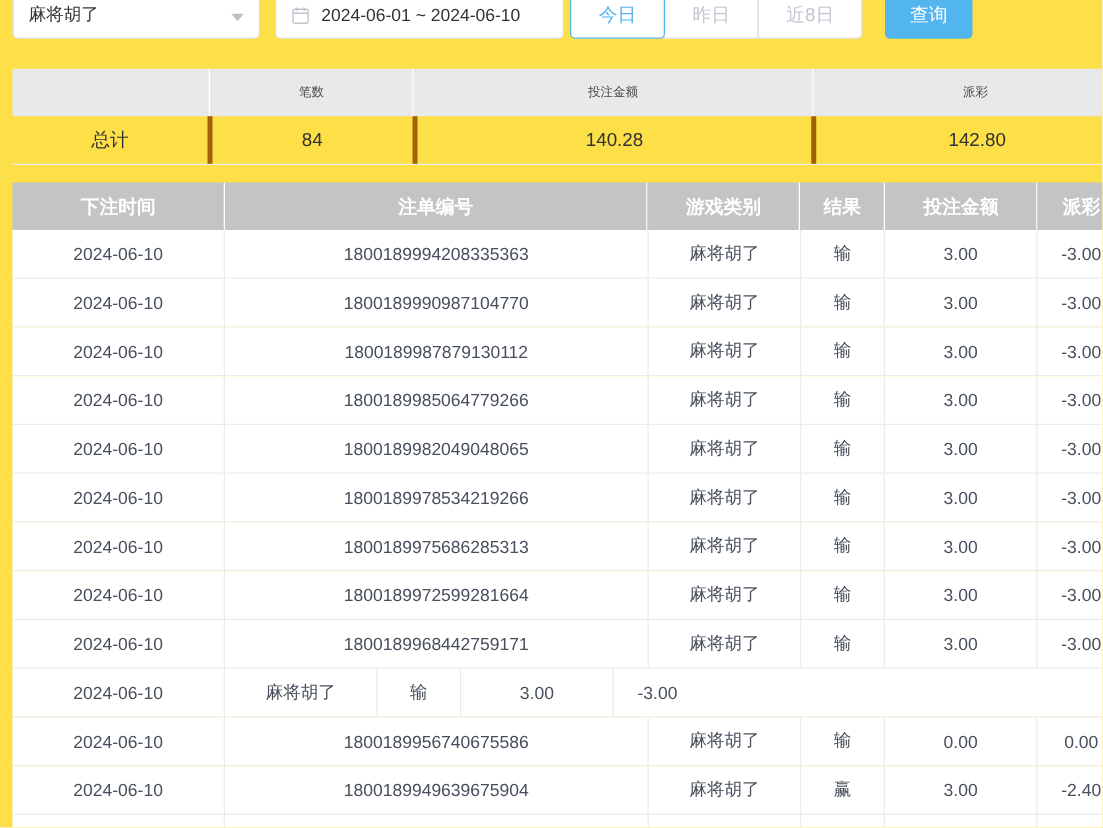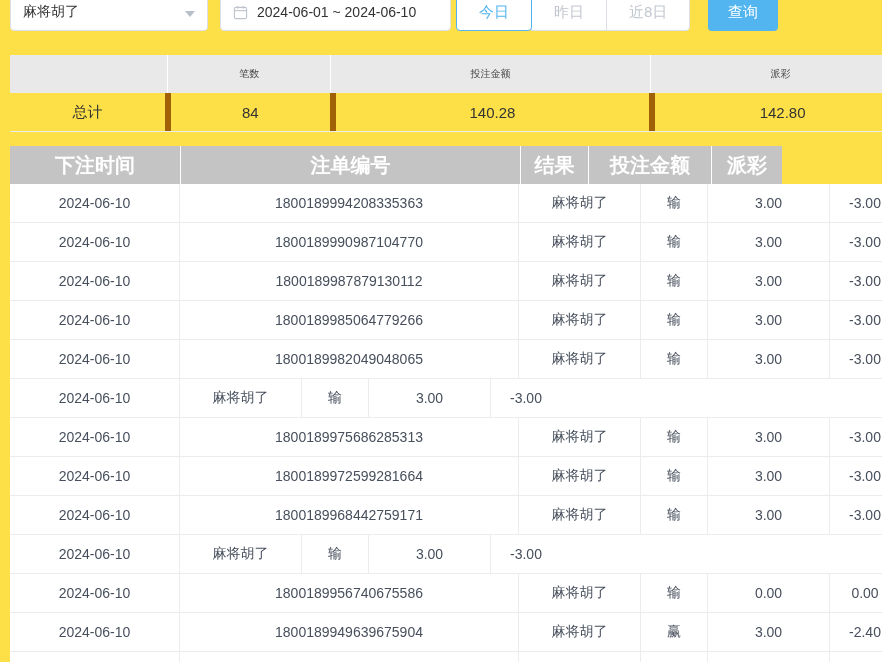--- a/index.html
+++ b/index.html
@@ -29,28 +29,28 @@
   .qbtn:last-child{border-radius:0 4px 4px 0;}
   .qbtn.active{border-color:var(--accent);color:var(--accent);z-index:2;border-radius:4px;}
   .query-btn{position:absolute;left:708px;top:-7px;width:70px;height:38px;box-sizing:border-box;border:none;border-radius:4px;background:var(--accent);color:#fff;font-size:15px;font-family:inherit;cursor:pointer;}
 
   
   .summary-table{position:absolute;left:10px;top:55px;width:900px;}
   .s-header{display:flex;height:38px;}
   .s-header .sc{background:var(--sum-gray);border-right:1px solid #fff;display:flex;align-items:center;justify-content:center;font-size:10px;color:#4a4a4a;}
   .s-header .sc:last-child{border-right:none;}
   .s-row{display:flex;height:38px;border-bottom:1px solid var(--line);}
-  .s-row .sc{display:flex;align-items:center;justify-content:center;font-size:15px;color:#333;border-right:6px solid #a16207;}
+  .s-row .sc{display:flex;align-items:center;justify-content:center;font-size:15px;color:#333;border-right:4px solid #a16207;}
   .s-row .sc:last-child{border-right:none;}
   .sw1{width:158px;} .sw2{width:162px;} .sw3{width:320px;} .sw4{width:260px;}
 
   
   .bet-table{position:absolute;left:10px;top:146px;width:890px;}
   .t-header{display:flex;height:38px;}
-  .t-header .tc{background:var(--hdr-gray);color:#fff;font-weight:bold;font-size:20px;display:flex;align-items:center;justify-content:center;border-right:1px solid #fff;}
+  .t-header .tc{background:var(--hdr-gray);color:#fff;font-weight:bold;font-size:15px;display:flex;align-items:center;justify-content:center;border-right:1px solid #fff;}
   .t-header .tc:last-child{border-right:none;}
   .t-row{display:flex;height:38px;border-bottom:1px solid var(--line);background:#fff;}
   .t-row .c{display:flex;align-items:center;justify-content:center;font-size:14px;color:var(--txt);border-right:1px solid var(--line);box-sizing:border-box;}
   .t-row .c:last-child{border-right:none;}
   .cw1{width:170px;} .cw2{width:339px;} .cw3{width:122px;} .cw4{width:67px;} .cw5{width:122px;} .cw6{width:70px;}
   .neg{color:var(--neg);}
 </style>
 </head>
 <body>
 
@@ -95,20 +95,21 @@
       <div class="sc sw2">84</div>
       <div class="sc sw3">140.28</div>
       <div class="sc sw4">142.80</div>
     </div>
   </div>
 
   <div class="bet-table">
     <div class="t-header">
       <div class="tc cw1">下注时间</div>
       <div class="tc cw2">注单编号</div>
+      <div class="tc cw3">游戏类别</div>
       <div class="tc cw4">结果</div>
       <div class="tc cw5">投注金额</div>
       <div class="tc cw6">派彩</div>
     </div>
     <div class="t-body">
         <div class="t-row">
     <div class="c cw1">2024-06-10</div>
     <div class="c cw2">1800189994208335363</div>
     <div class="c cw3">麻将胡了</div>
     <div class="c cw4">输</div>
@@ -142,20 +143,21 @@
         <div class="t-row">
     <div class="c cw1">2024-06-10</div>
     <div class="c cw2">1800189982049048065</div>
     <div class="c cw3">麻将胡了</div>
     <div class="c cw4">输</div>
     <div class="c cw5">3.00</div>
     <div class="c cw6 neg">-3.00</div>
   </div>
         <div class="t-row">
     <div class="c cw1">2024-06-10</div>
+    <div class="c cw2">1800189978534219266</div>
     <div class="c cw3">麻将胡了</div>
     <div class="c cw4">输</div>
     <div class="c cw5">3.00</div>
     <div class="c cw6 neg">-3.00</div>
   </div>
         <div class="t-row">
     <div class="c cw1">2024-06-10</div>
     <div class="c cw2">1800189975686285313</div>
     <div class="c cw3">麻将胡了</div>
     <div class="c cw4">输</div>

